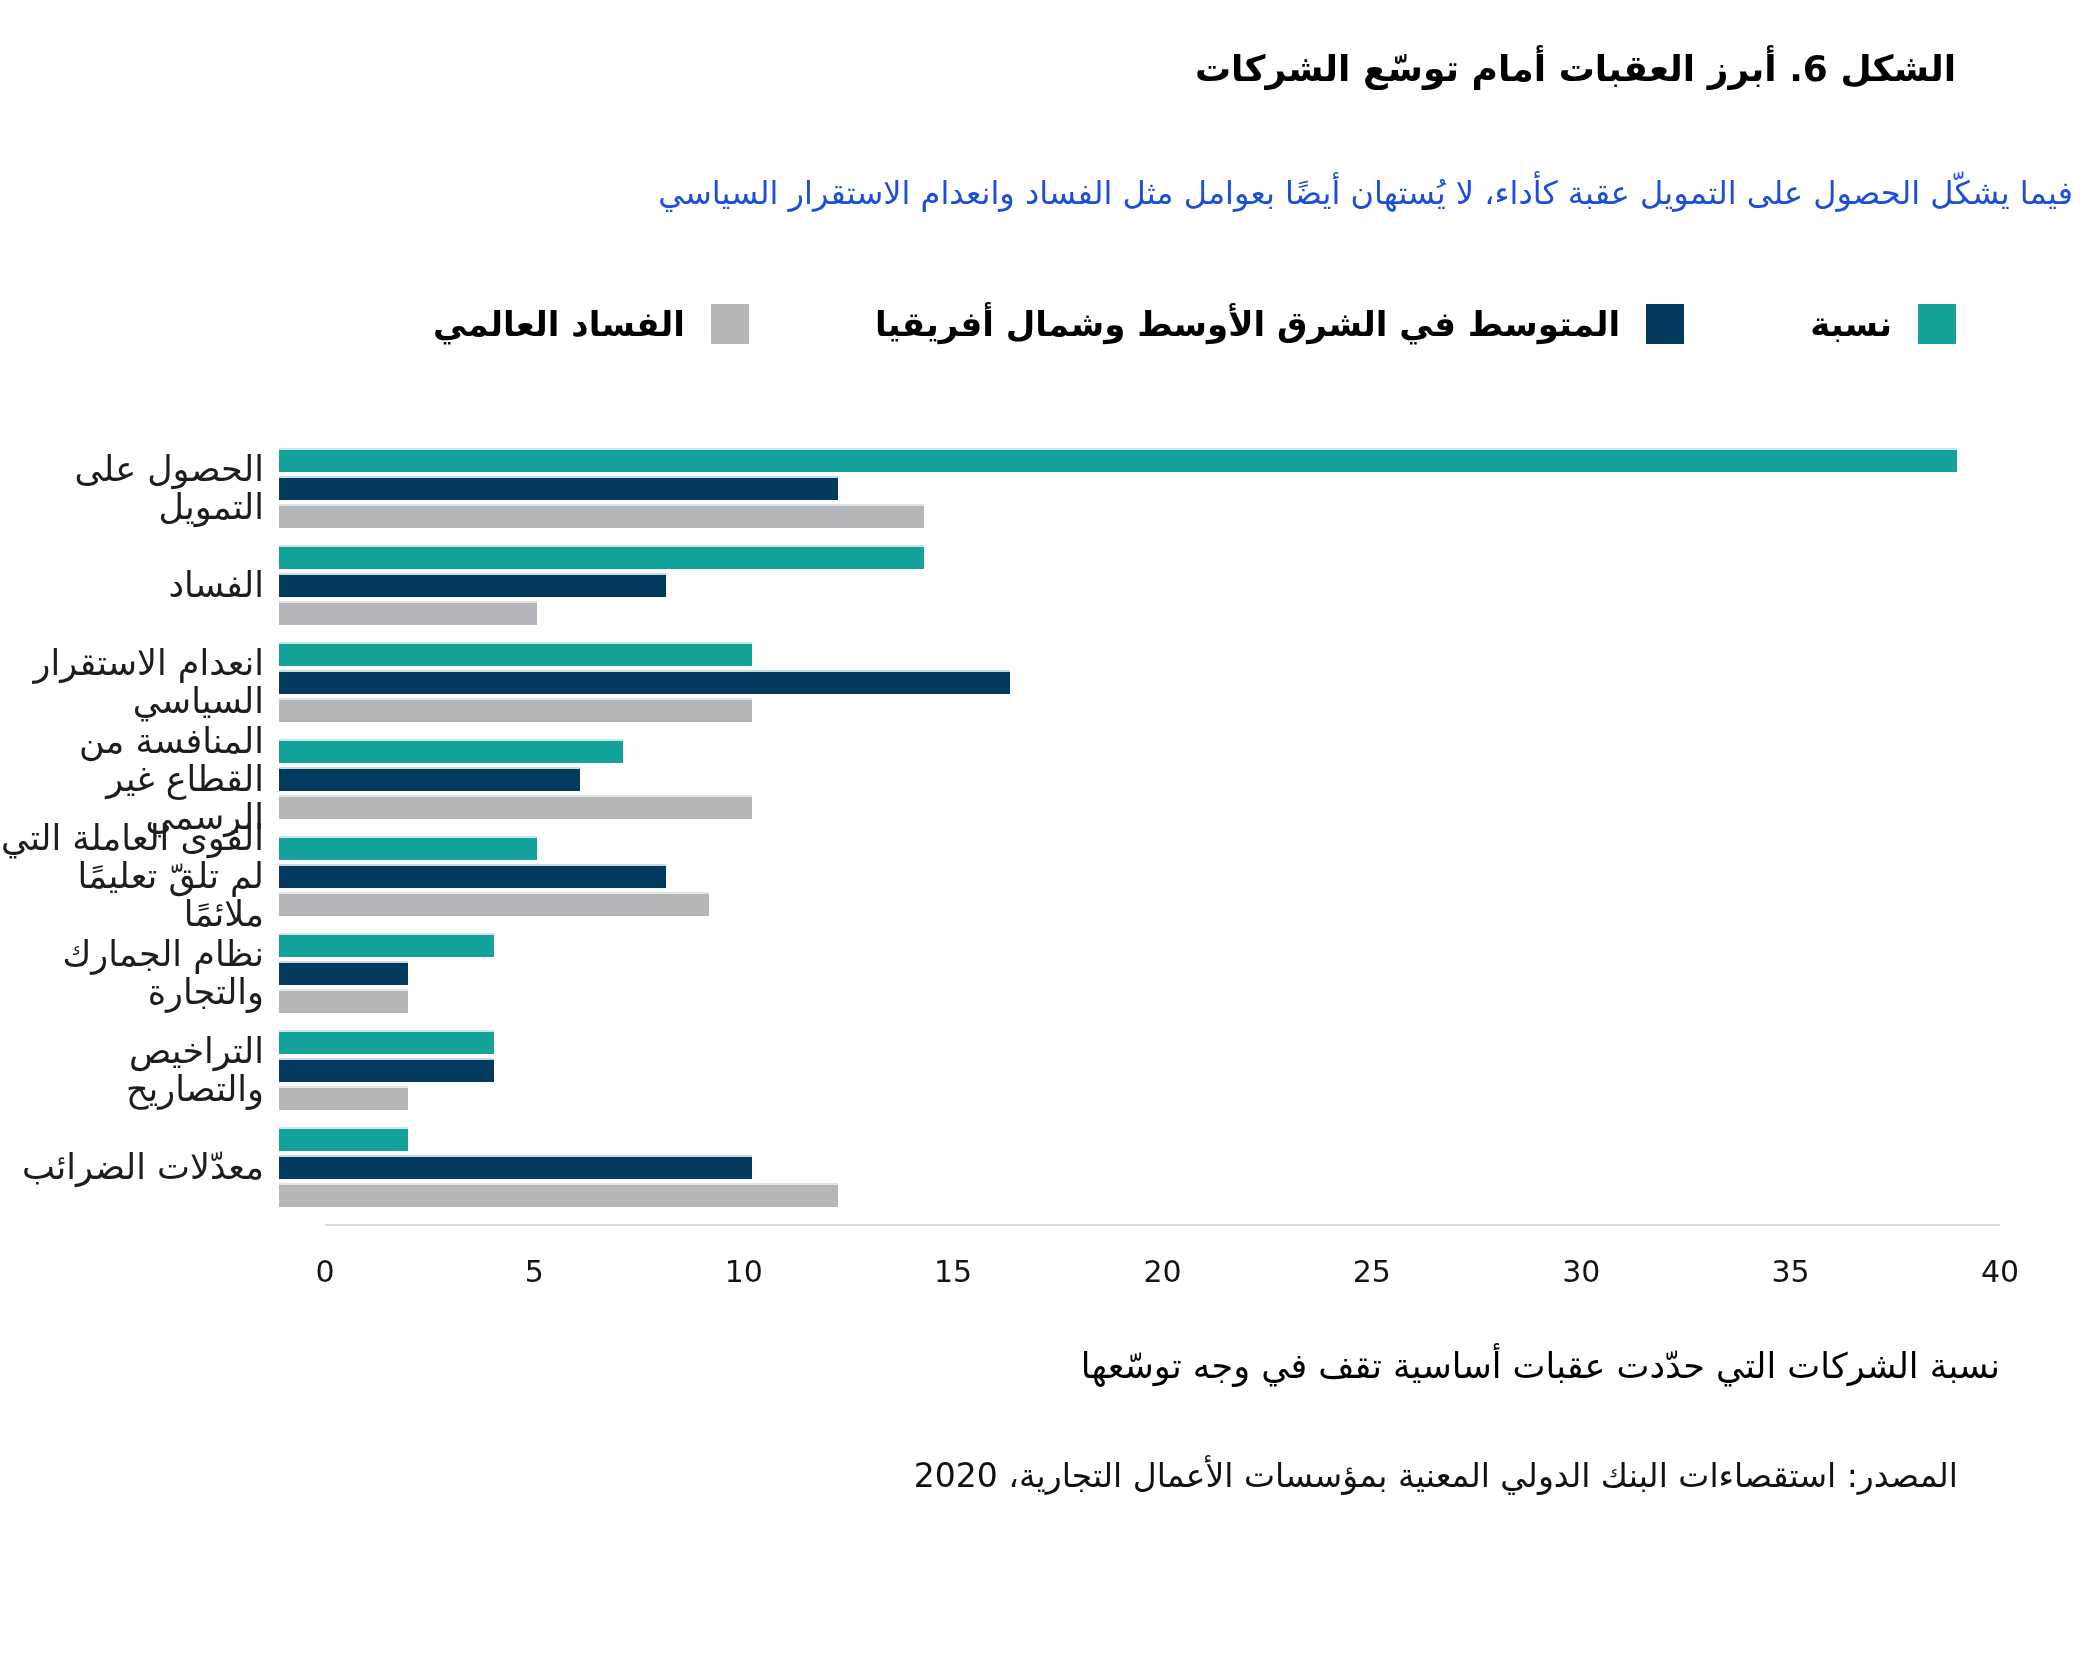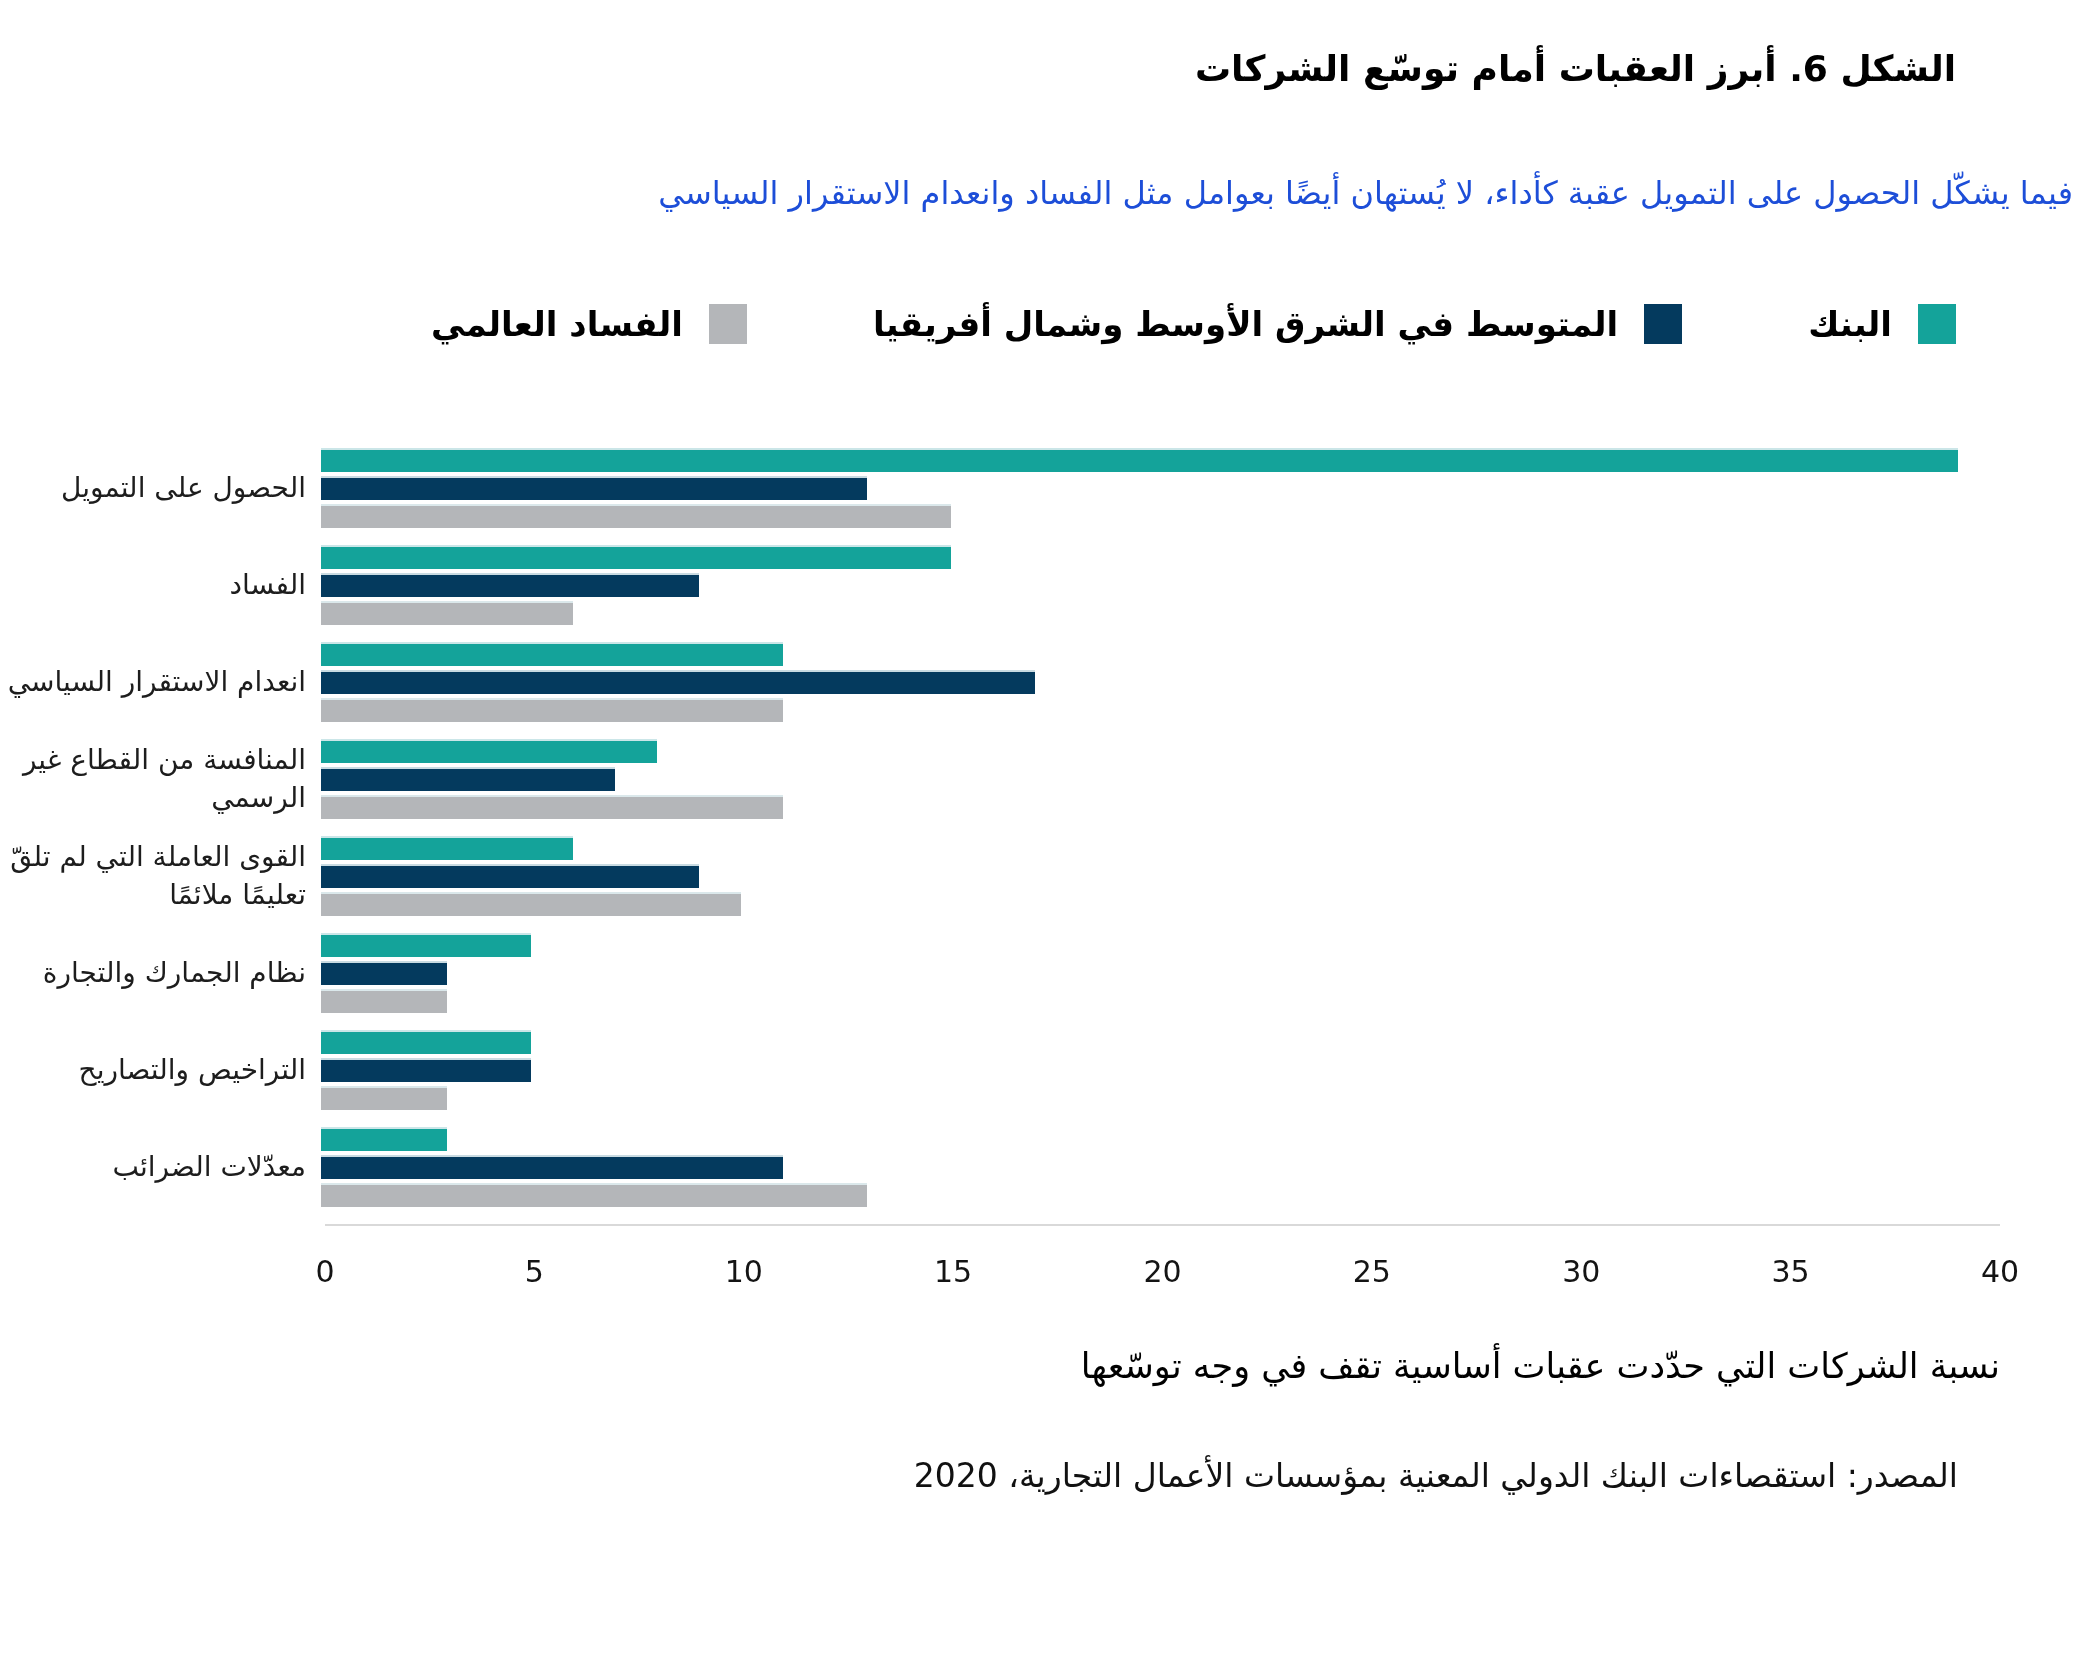--- a/index.html
+++ b/index.html
@@ -43,26 +43,26 @@
   .legend-label{font-size:34px;font-weight:700;white-space:nowrap;color:#000;}
   .chart{margin-top:104px;}
   .row{
     display:flex;
     align-items:center;
     height:80px;
     margin-bottom:17px;
   }
   .row-label{
     flex:0 0 auto;
-    width:321px;
+    width:279px;
     box-sizing:border-box;
     padding-right:15px;
     text-align:right;
     direction:rtl;
-    font-size:28px;
+    font-size:35px;
     line-height:38px;
     color:#1d1d1d;
   }
   .bars{
     flex:1 1 auto;
     height:80px;
     display:flex;
     flex-direction:column;
     justify-content:center;
     gap:4px;
@@ -103,21 +103,21 @@
 
 <div class="page">
 
   <h1 class="title">الشكل 6. أبرز العقبات أمام توسّع الشركات</h1>
 
   <p class="subtitle">فيما يشكّل الحصول على التمويل عقبة كأداء، لا يُستهان أيضًا بعوامل مثل الفساد وانعدام الاستقرار السياسي</p>
 
   <div class="legend" id="legend">
       <div class="legend-item">
         <span class="legend-swatch" style="background: rgb(20, 163, 154);"></span>
-        <span class="legend-label">البنك</span>
+        <span class="legend-label">نسبة</span>
       </div>
       <div class="legend-item">
         <span class="legend-swatch" style="background: rgb(4, 58, 94);"></span>
         <span class="legend-label">المتوسط في الشرق الأوسط وشمال أفريقيا</span>
       </div>
       <div class="legend-item">
         <span class="legend-swatch" style="background: rgb(180, 182, 185);"></span>
         <span class="legend-label">الفساد العالمي</span>
       </div>
     </div>

